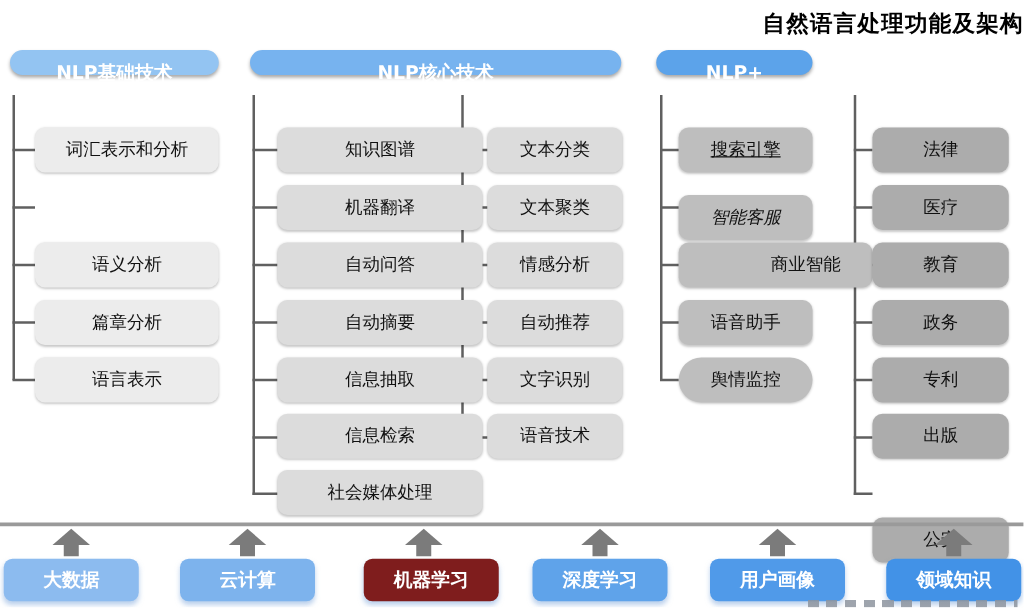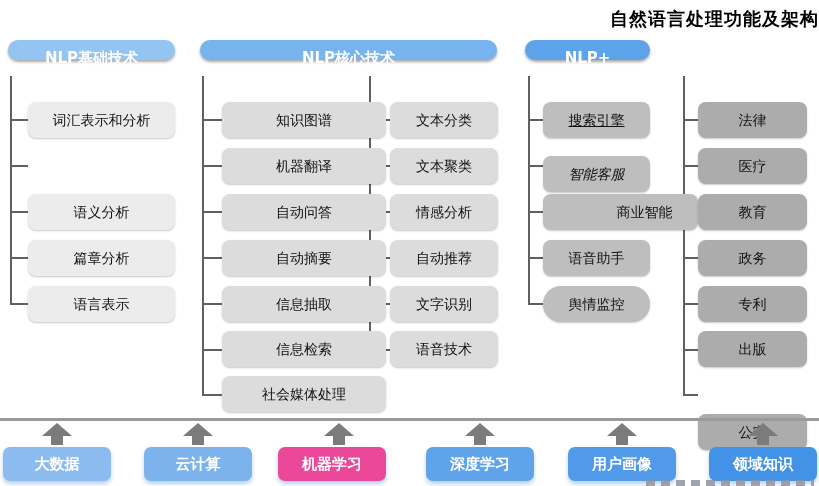--- a/index.html
+++ b/index.html
@@ -155,20 +155,20 @@
       <div class="tri"></div>
       <div class="stem"></div>
     </div>
   <div class="arrow" style="left:748px;">
       <div class="tri"></div>
       <div class="stem"></div>
     </div>
 
   <div class="fbox" style="left:3px;background:#8CBBEF;">大数据</div>
   <div class="fbox" style="left:144px;background:#7DB3ED;">云计算</div>
-  <div class="fbox" style="left:278px;background:#ec4899;">机器学习</div>
+  <div class="fbox" style="left:291px;background:#7f1d1d;">机器学习</div>
   <div class="fbox" style="left:426px;background:#5FA3EA;">深度学习</div>
   <div class="fbox" style="left:568px;background:#509AE9;">用户画像</div>
   <div class="fbox" style="left:709px;background:#4292E7;">领域知识</div>
 
   <div class="watermark"></div>
 
 </div>
 
 </body></html>

